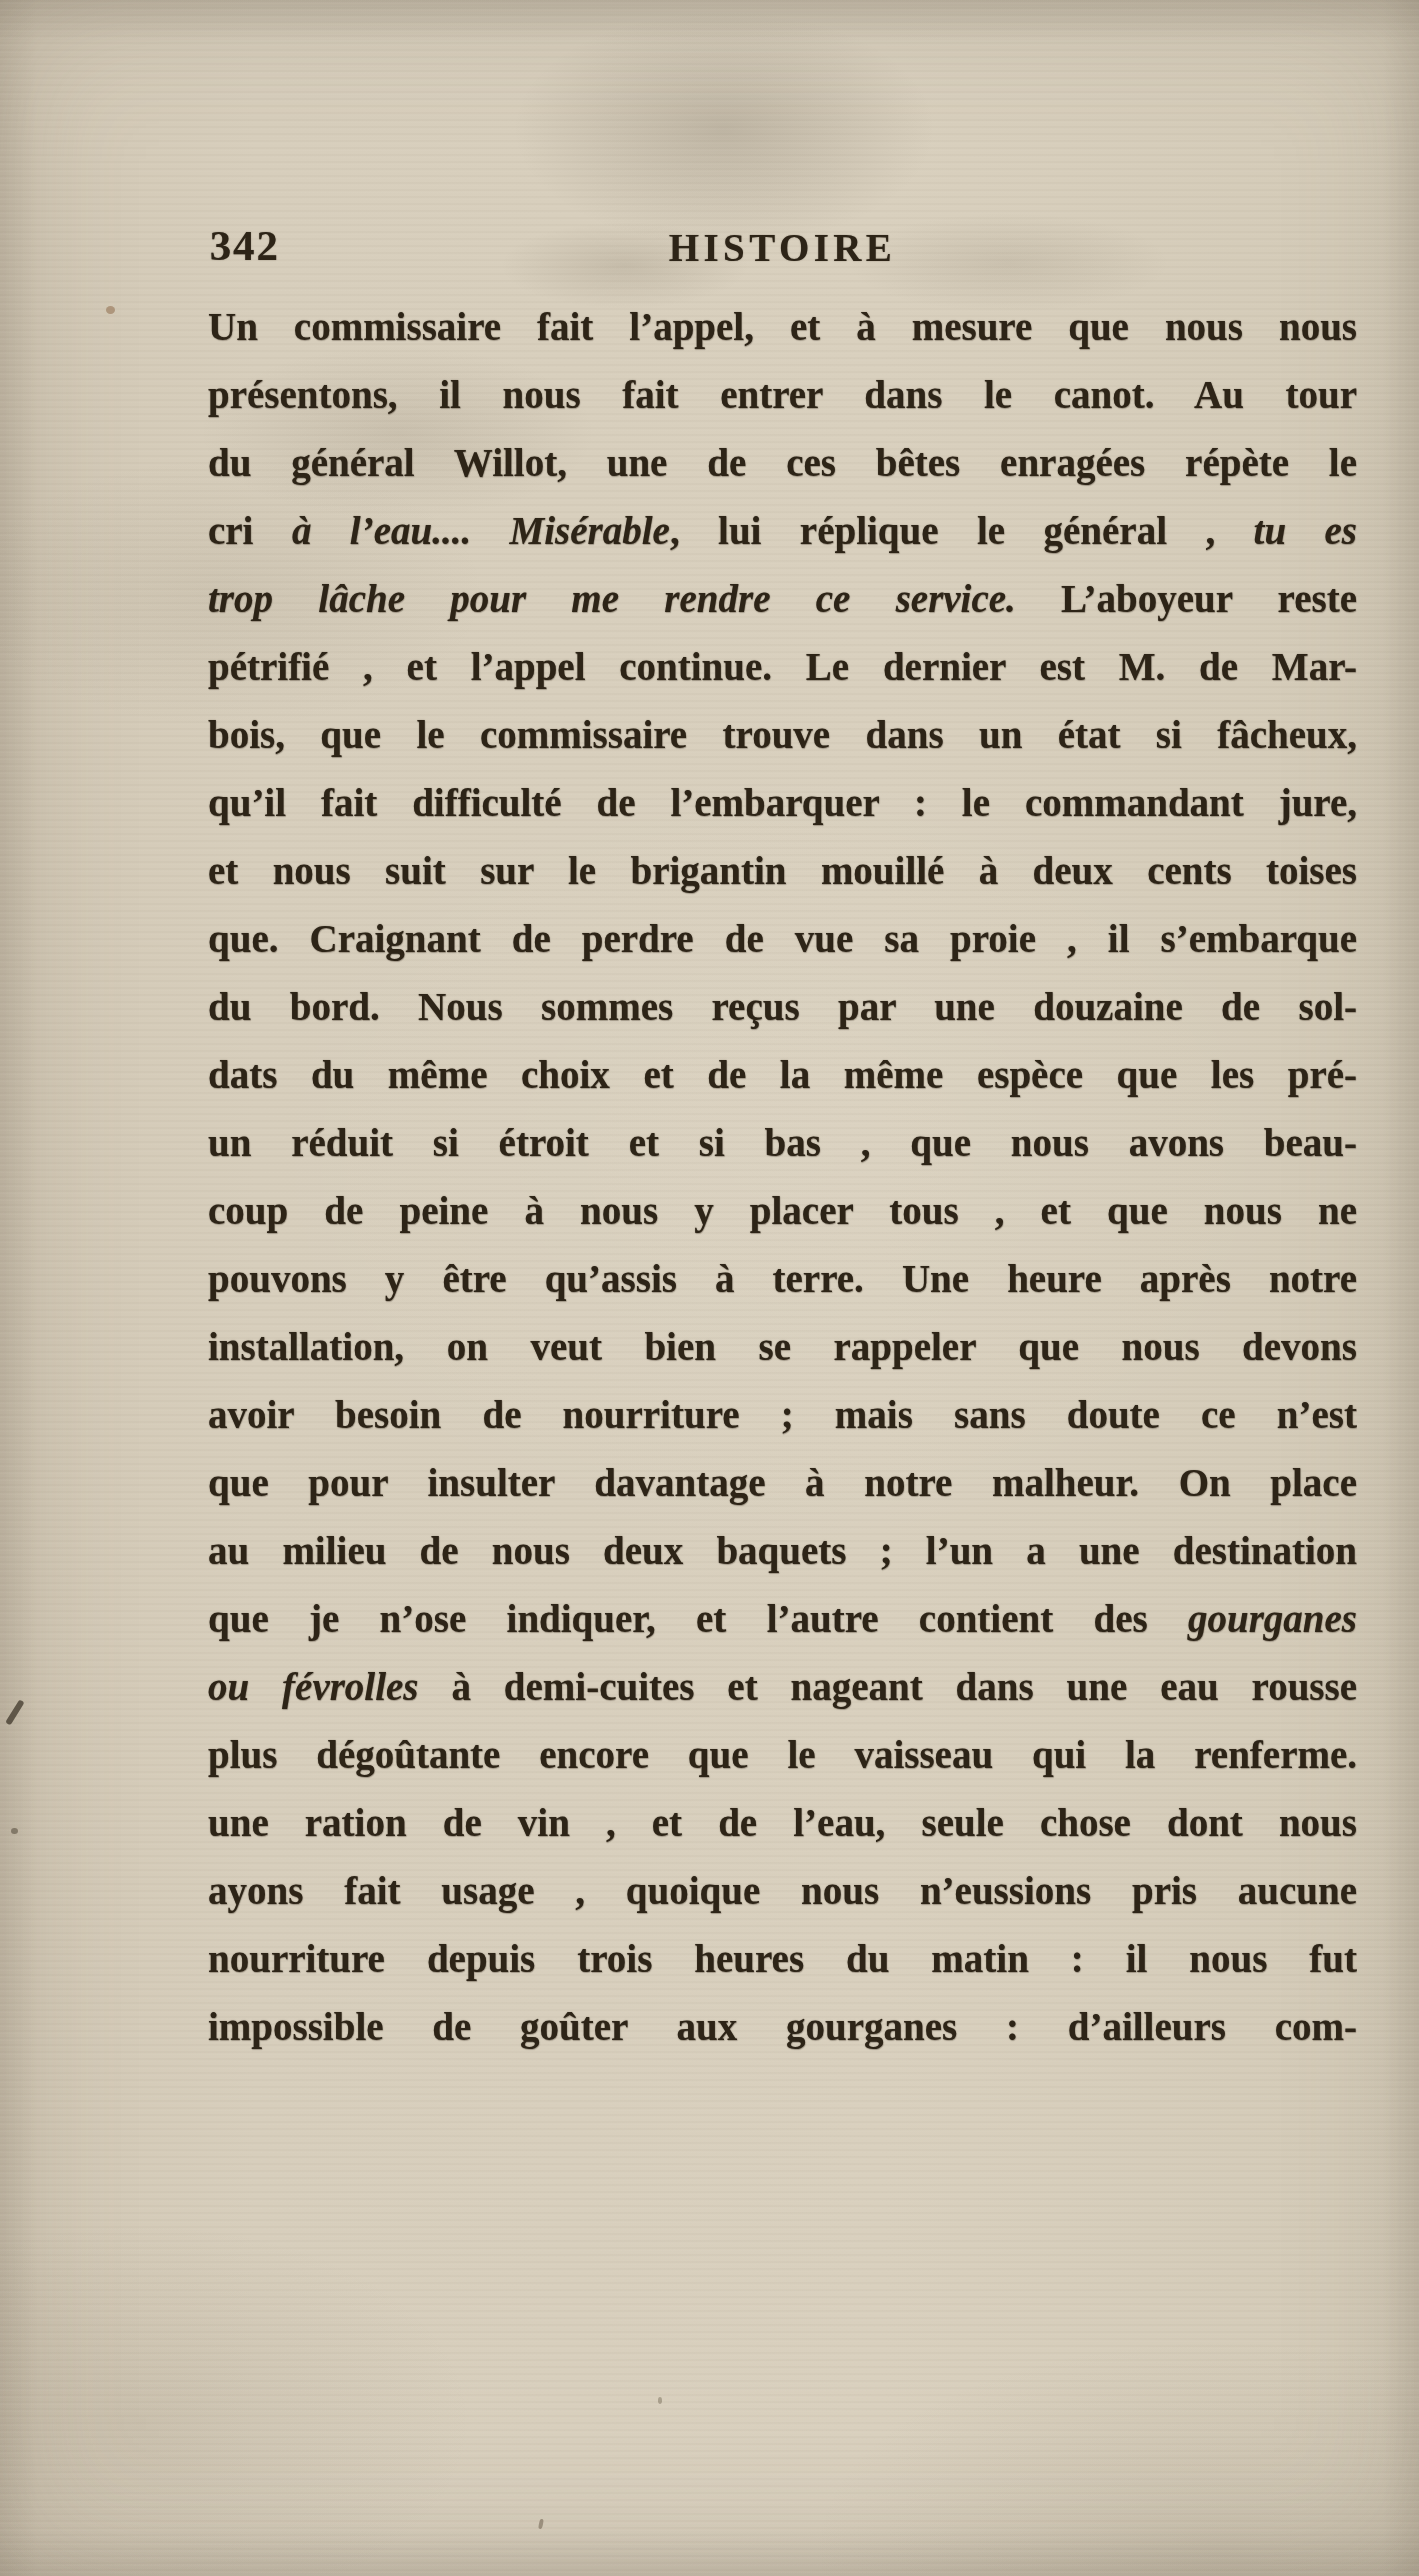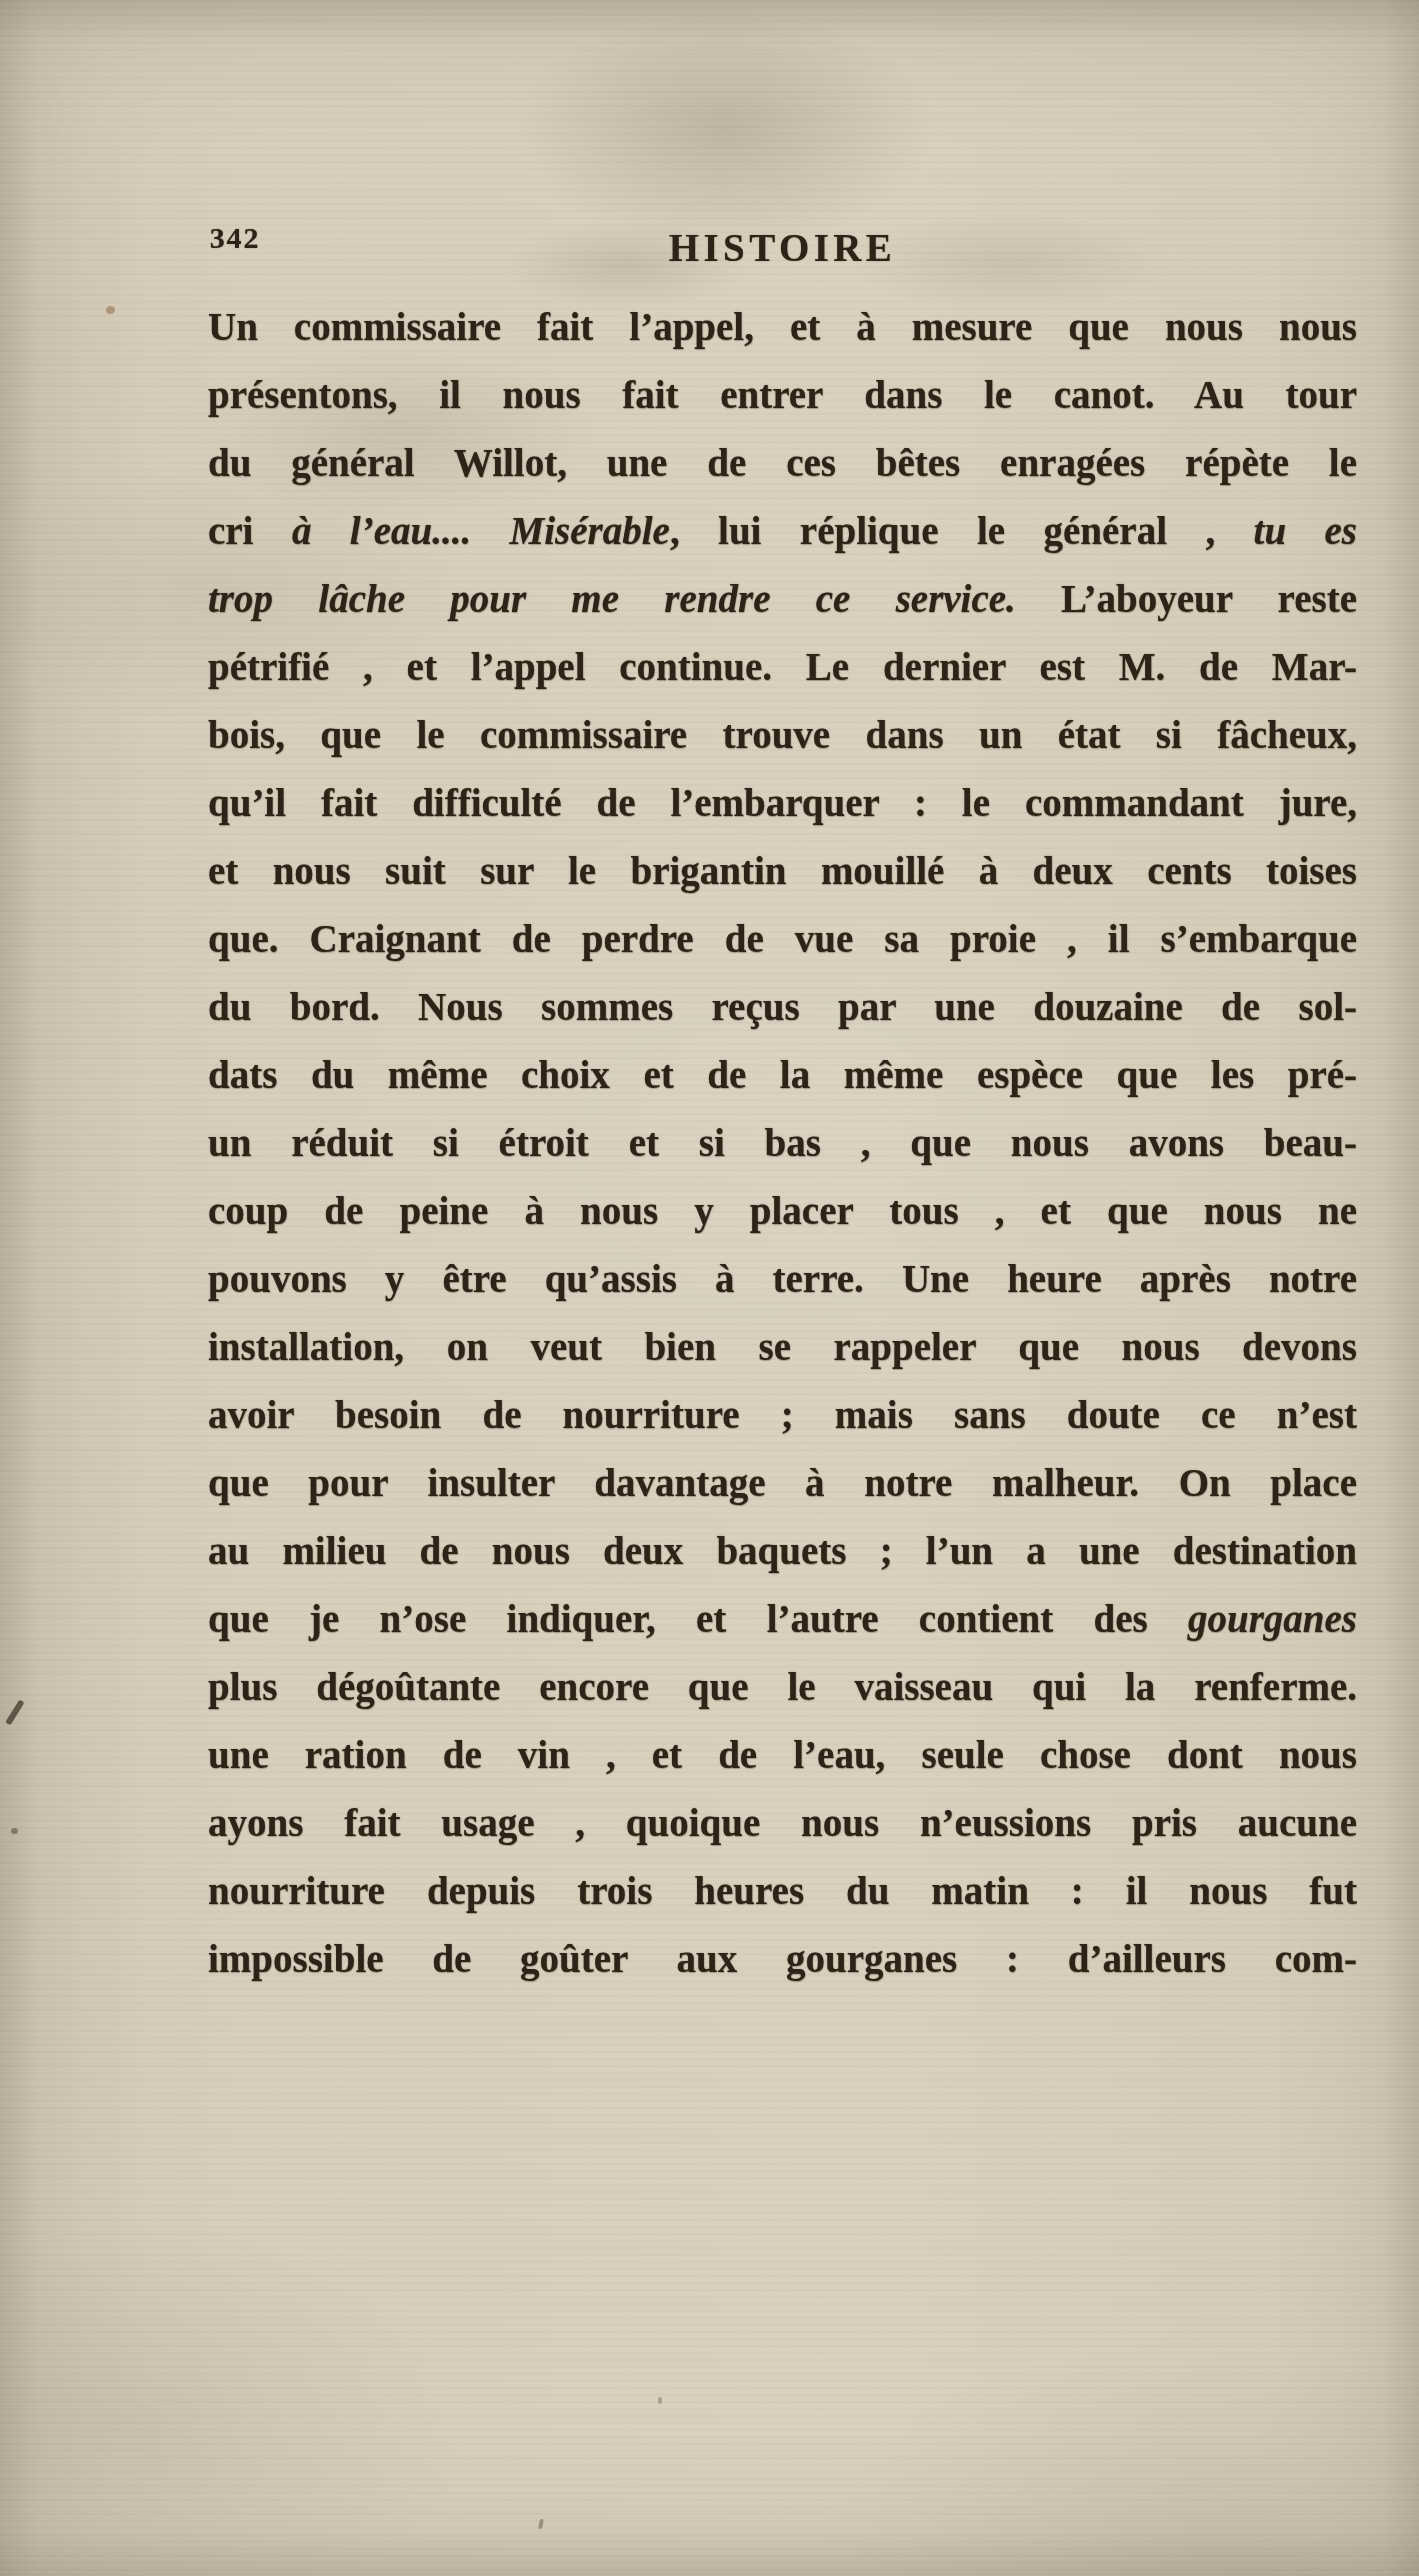--- a/index.html
+++ b/index.html
@@ -31,21 +31,21 @@
       repeating-linear-gradient(180deg,
         rgba(122,110,90,0.045) 0px, rgba(122,110,90,0.045) 1.8px,
         rgba(234,228,214,0.05) 2.7px, rgba(234,228,214,0.05) 4.4px,
         rgba(122,110,90,0) 4.4px, rgba(122,110,90,0) 7px);
   }
   .running-head{
     position:absolute;left:208px;top:219px;width:1149px;height:58px;
   }
   .page-number{
     position:absolute;left:1.8px;top:1.8px;
-    font-size:30px;font-weight:700;letter-spacing:1.8px;
+    font-size:43px;font-weight:700;letter-spacing:1.8px;
     text-shadow:0 0 1.2px rgba(45,36,24,0.55);
   }
   .running-title{
     position:absolute;left:50%;top:6.2px;transform:translateX(-50%);
     font-size:39px;font-weight:700;letter-spacing:4.4px;
     text-shadow:0 0 1.2px rgba(45,36,24,0.55);
   }
   .body-text{
     position:absolute;left:208px;top:293px;width:1149px;
     font-size:39px;font-weight:700;line-height:68px;
@@ -89,20 +89,21 @@
       <div class="line"><span class="rm">du bord. Nous sommes reçus par une douzaine de sol-</span></div>
       <div class="line"><span class="rm">dats du même choix et de la même espèce que les pré-</span></div>
       <div class="line"><span class="rm">un réduit si étroit et si bas , que nous avons beau-</span></div>
       <div class="line"><span class="rm">coup de peine à nous y placer tous , et que nous ne</span></div>
       <div class="line"><span class="rm">pouvons y être qu’assis à terre. Une heure après notre</span></div>
       <div class="line"><span class="rm">installation, on veut bien se rappeler que nous devons</span></div>
       <div class="line"><span class="rm">avoir besoin de nourriture ; mais sans doute ce n’est</span></div>
       <div class="line"><span class="rm">que pour insulter davantage à notre malheur. On place</span></div>
       <div class="line"><span class="rm">au milieu de nous deux baquets ; l’un a une destination</span></div>
       <div class="line"><span class="rm">que je n’ose indiquer, et l’autre contient des </span><span class="it">gourganes</span></div>
+      <div class="line"><span class="it">ou févrolles</span><span class="rm"> à demi-cuites et nageant dans une eau rousse</span></div>
       <div class="line"><span class="rm">plus dégoûtante encore que le vaisseau qui la renferme.</span></div>
       <div class="line"><span class="rm">une ration de vin , et de l’eau, seule chose dont nous</span></div>
       <div class="line"><span class="rm">ayons fait usage , quoique nous n’eussions pris aucune</span></div>
       <div class="line"><span class="rm">nourriture depuis trois heures du matin : il nous fut</span></div>
       <div class="line"><span class="rm">impossible de goûter aux gourganes : d’ailleurs com-</span></div>
     </main>
 
   <div class="mark mark-slash"></div>
   <div class="mark speck-1"></div>
   <div class="mark speck-2"></div>

